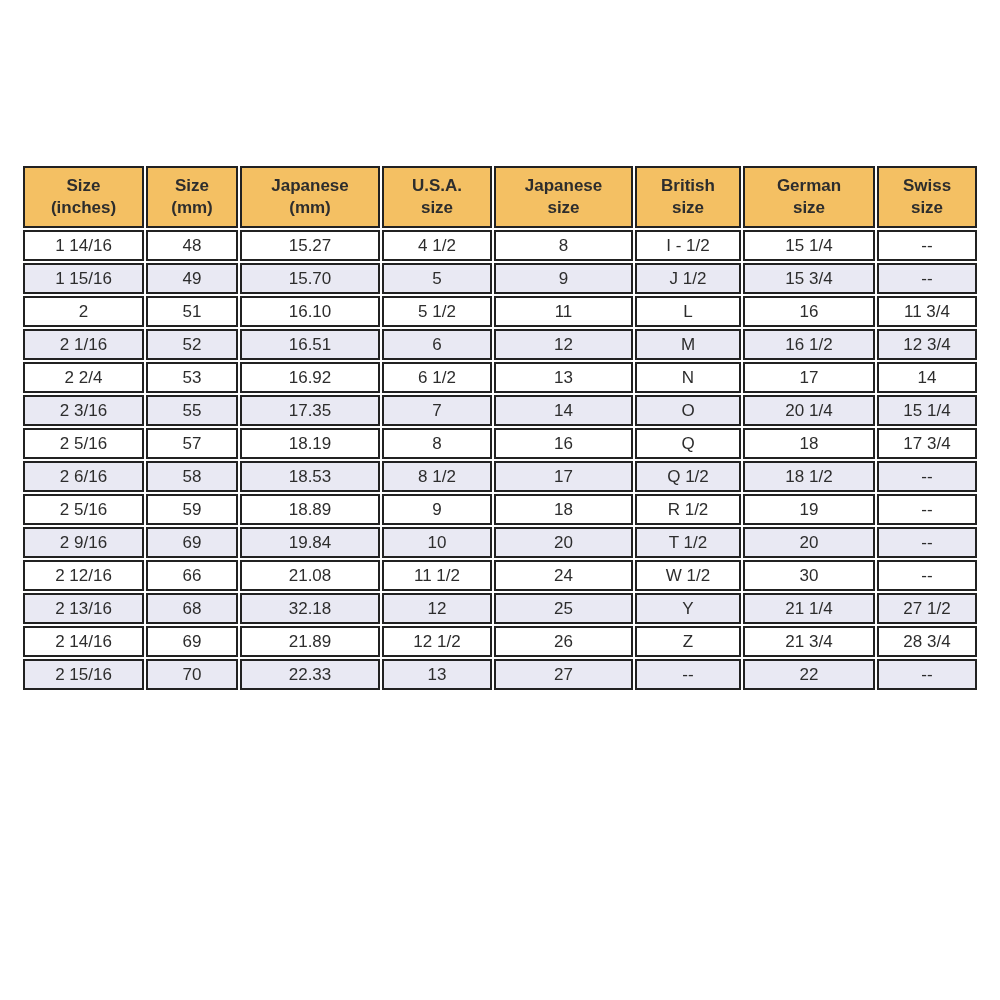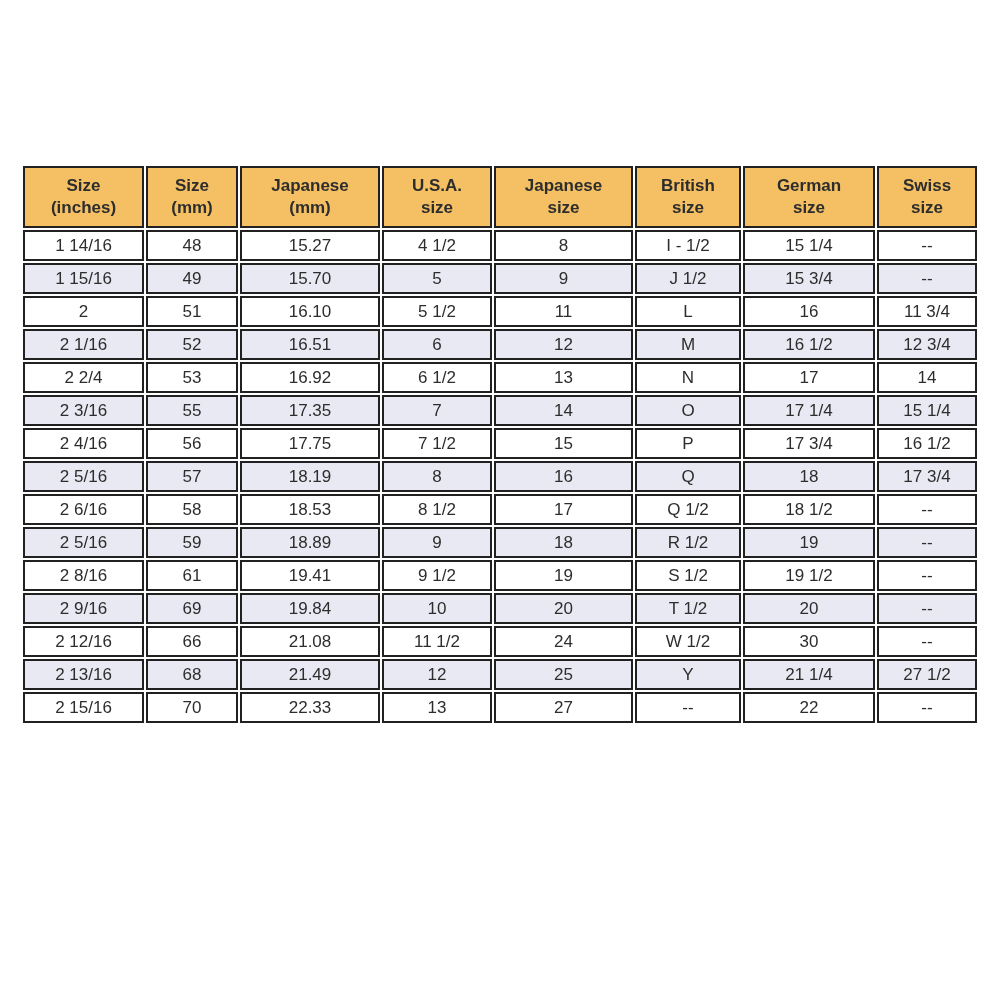--- a/index.html
+++ b/index.html
@@ -158,32 +158,22 @@
           <td>17</td>
           <td>14</td>
         </tr>
         <tr>
           <td>2 3/16</td>
           <td>55</td>
           <td>17.35</td>
           <td>7</td>
           <td>14</td>
           <td>O</td>
-          <td>17 1/4</td>
+          <td>20 1/4</td>
           <td>15 1/4</td>
-        </tr>
-        <tr>
-          <td>2 4/16</td>
-          <td>56</td>
-          <td>17.75</td>
-          <td>7 1/2</td>
-          <td>15</td>
-          <td>P</td>
-          <td>17 3/4</td>
-          <td>16 1/2</td>
         </tr>
         <tr>
           <td>2 5/16</td>
           <td>57</td>
           <td>18.19</td>
           <td>8</td>
           <td>16</td>
           <td>Q</td>
           <td>18</td>
           <td>17 3/4</td>
@@ -202,30 +192,20 @@
           <td>2 5/16</td>
           <td>59</td>
           <td>18.89</td>
           <td>9</td>
           <td>18</td>
           <td>R 1/2</td>
           <td>19</td>
           <td>--</td>
         </tr>
         <tr>
-          <td>2 8/16</td>
-          <td>61</td>
-          <td>19.41</td>
-          <td>9 1/2</td>
-          <td>19</td>
-          <td>S 1/2</td>
-          <td>19 1/2</td>
-          <td>--</td>
-        </tr>
-        <tr>
           <td>2 9/16</td>
           <td>69</td>
           <td>19.84</td>
           <td>10</td>
           <td>20</td>
           <td>T 1/2</td>
           <td>20</td>
           <td>--</td>
         </tr>
         <tr>
@@ -234,28 +214,38 @@
           <td>21.08</td>
           <td>11 1/2</td>
           <td>24</td>
           <td>W 1/2</td>
           <td>30</td>
           <td>--</td>
         </tr>
         <tr>
           <td>2 13/16</td>
           <td>68</td>
-          <td>21.49</td>
+          <td>32.18</td>
           <td>12</td>
           <td>25</td>
           <td>Y</td>
           <td>21 1/4</td>
           <td>27 1/2</td>
         </tr>
         <tr>
+          <td>2 14/16</td>
+          <td>69</td>
+          <td>21.89</td>
+          <td>12 1/2</td>
+          <td>26</td>
+          <td>Z</td>
+          <td>21 3/4</td>
+          <td>28 3/4</td>
+        </tr>
+        <tr>
           <td>2 15/16</td>
           <td>70</td>
           <td>22.33</td>
           <td>13</td>
           <td>27</td>
           <td>--</td>
           <td>22</td>
           <td>--</td>
         </tr>
       </tbody>

